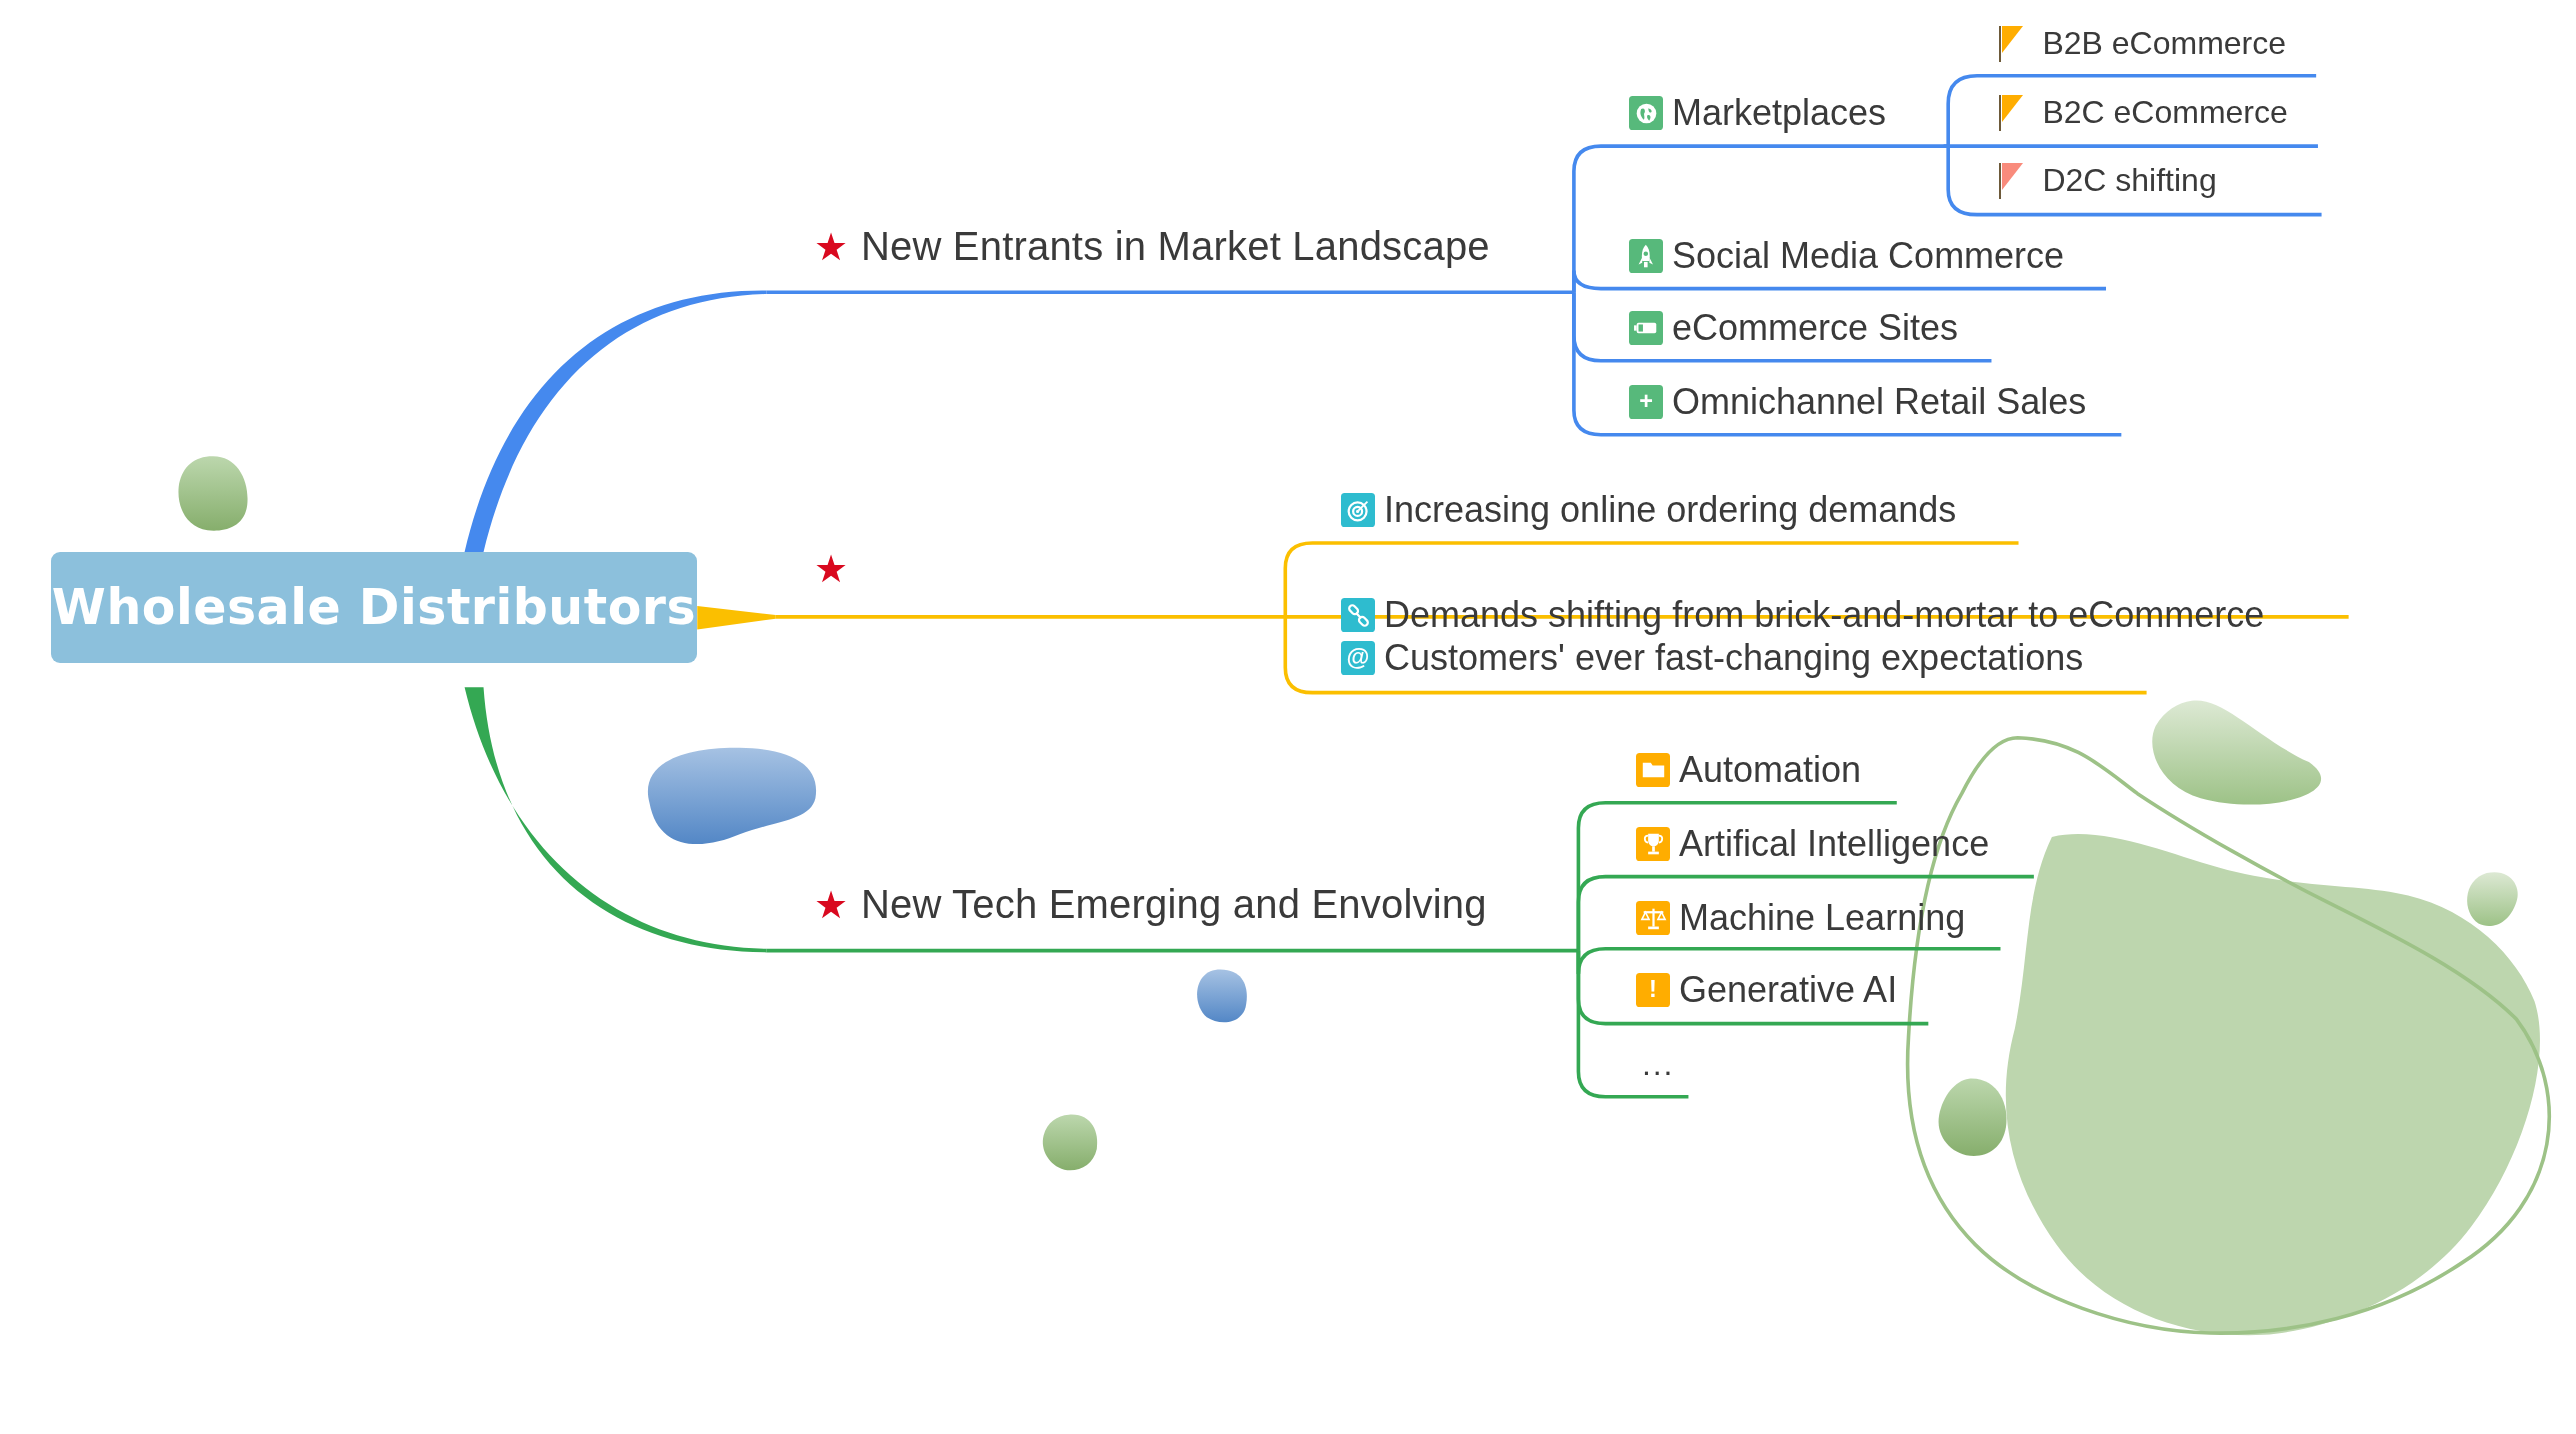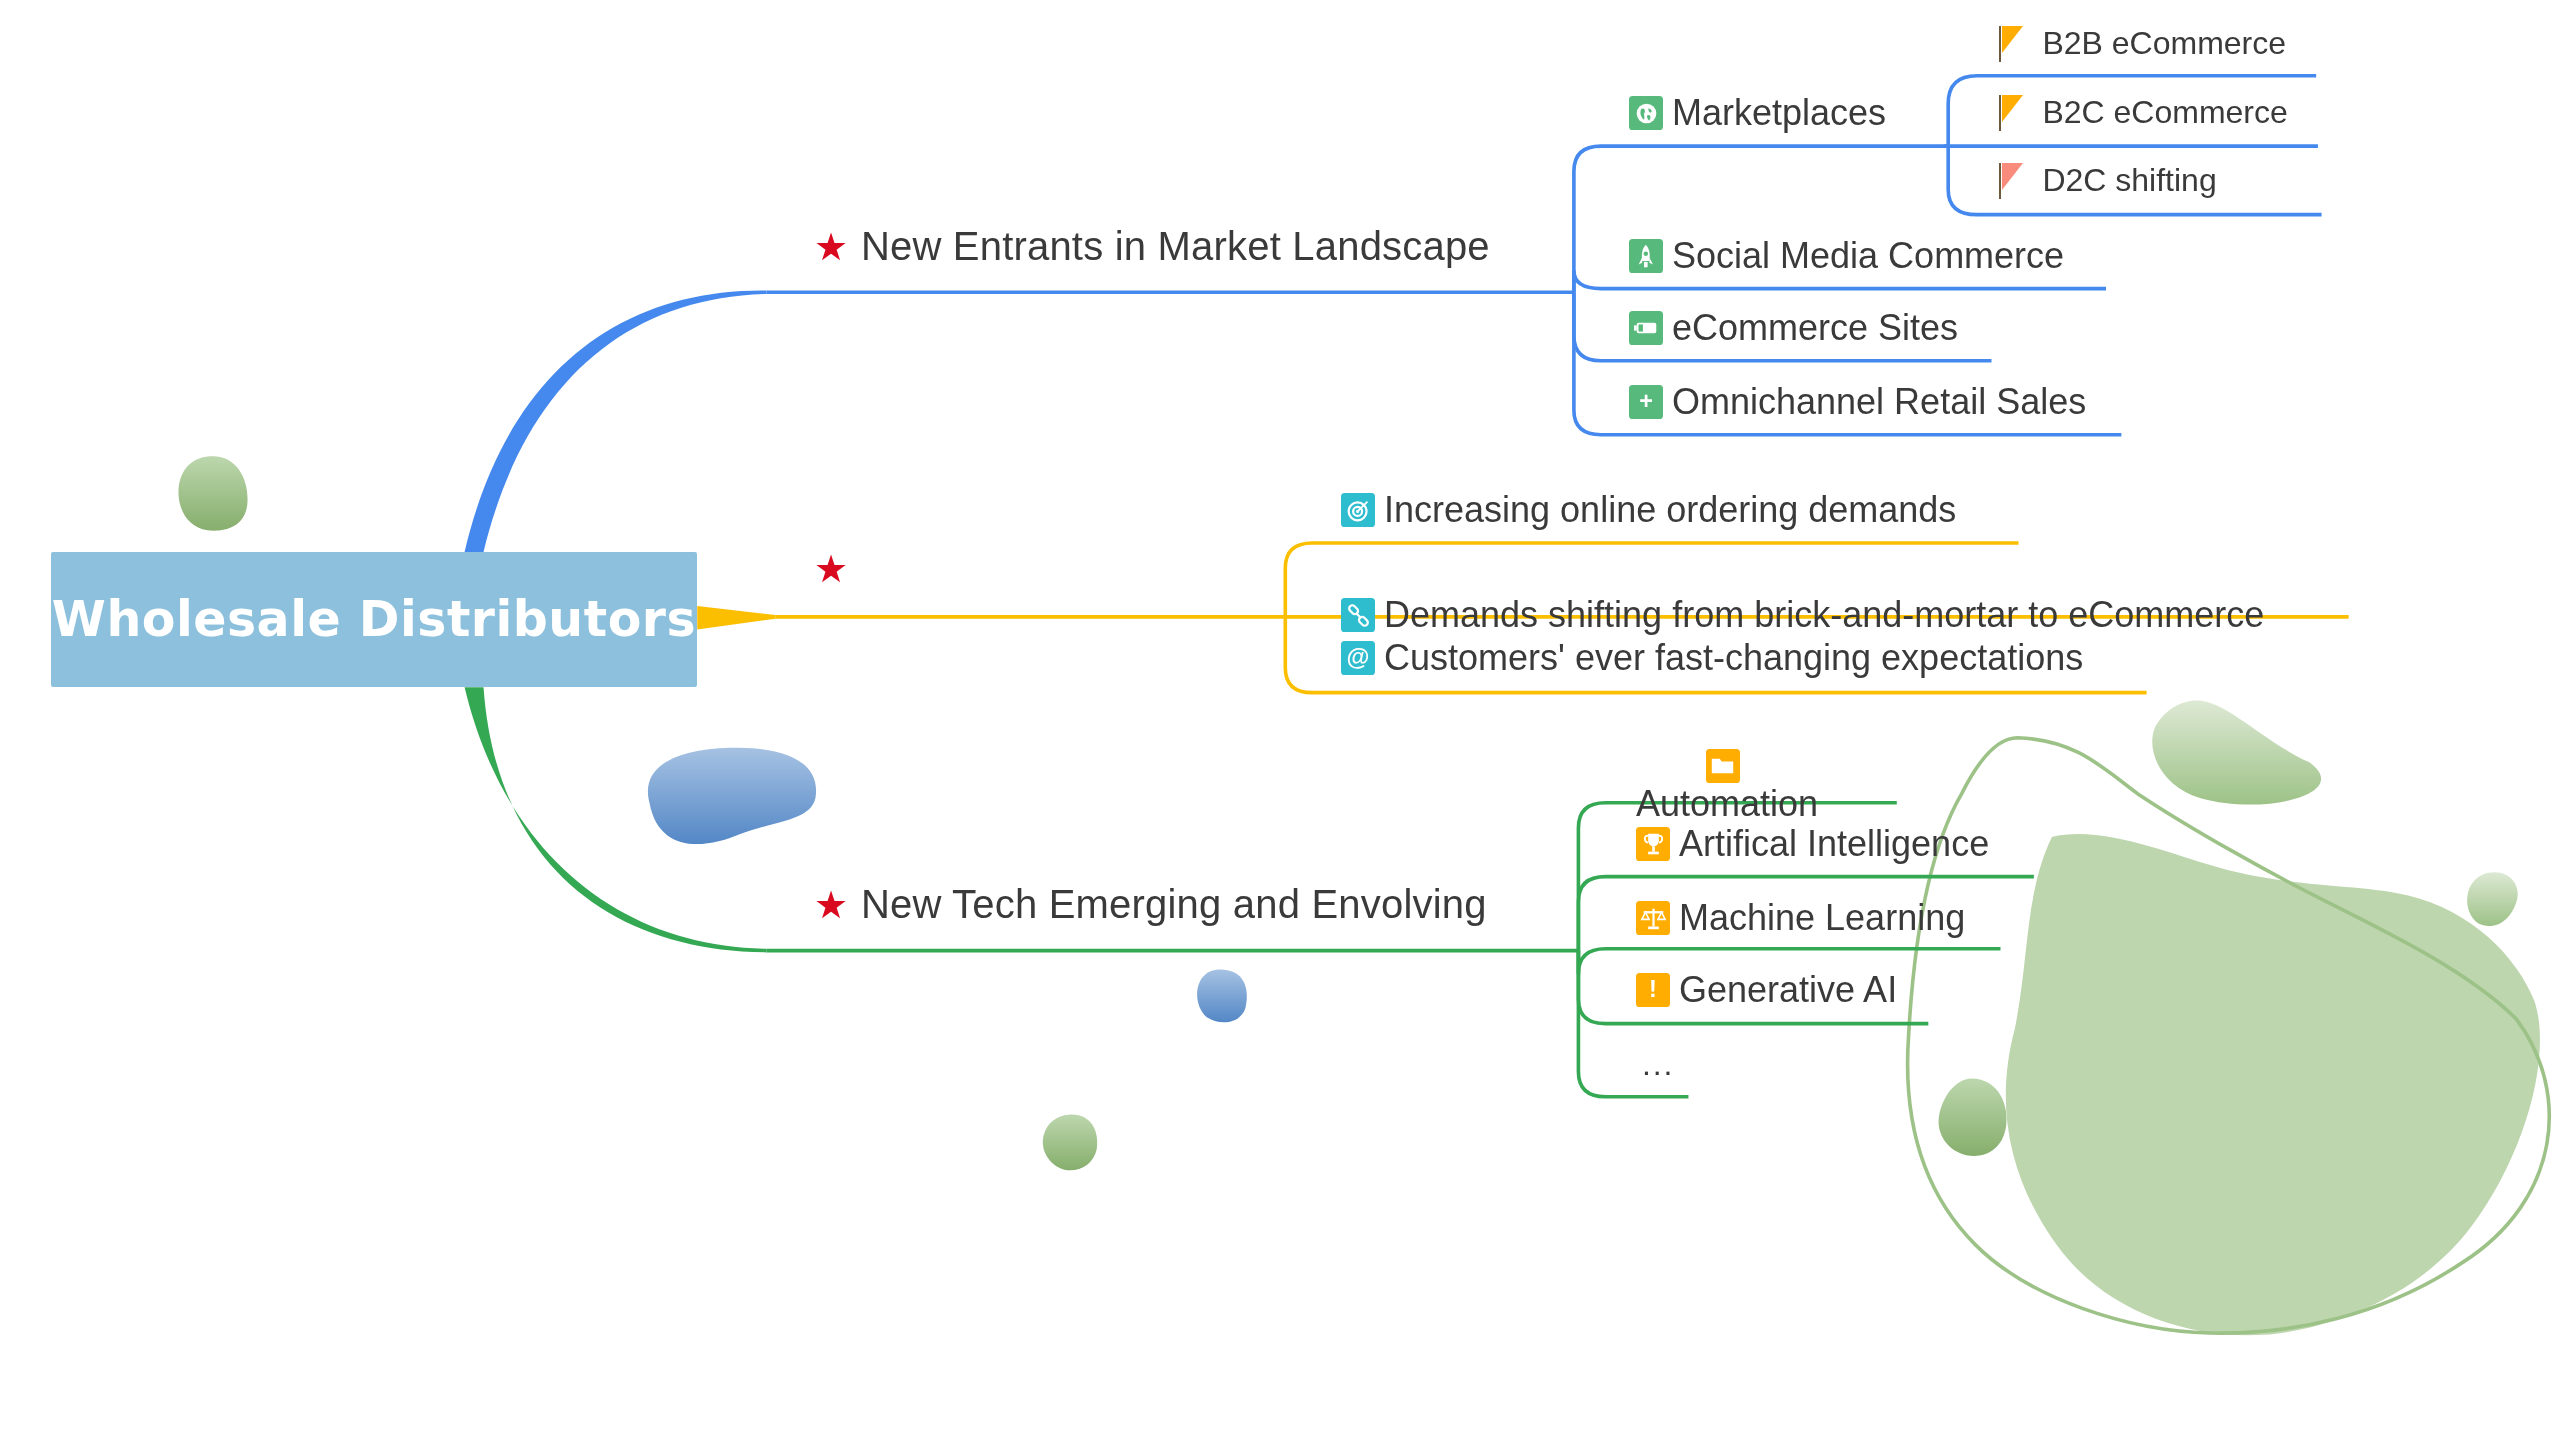--- a/index.html
+++ b/index.html
@@ -4,22 +4,22 @@
 <style>
   html, body { margin:0; padding:0; background:#ffffff; }
   body { width:2576px; height:1434px; position:relative; overflow:hidden;
          font-family:"Liberation Sans", "DejaVu Sans", sans-serif; }
   #canvas { position:absolute; left:0; top:0; width:2576px; height:1434px; }
   .label { position:absolute; white-space:nowrap; color:#3a3a3a; display:flex; align-items:center; }
   .main-label { font-size:40px; letter-spacing:0.2px; }
   .sub-label { font-size:36px; }
   .leaf-label { font-size:32px; }
   .root {
-    position:absolute; left:51px; top:552px; width:646px; height:135px;
-    background:#8cc0dc; border-radius:2px;
+    position:absolute; left:51px; top:552px; width:646px; height:111px;
+    background:#8cc0dc; border-radius:9px;
     display:flex; align-items:center; justify-content:center;
     color:#ffffff; font-weight:bold; font-size:49px; letter-spacing:0.5px;
     font-family:"DejaVu Sans", sans-serif;
   }
   .star { color:#d9091f; font-size:38px; margin-right:12.6px; line-height:1; }
   .ico { display:inline-flex; align-items:center; justify-content:center;
          width:34px; height:34px; border-radius:3.6px; margin-right:9px; color:#fff;
          font-size:23.5px; font-weight:bold; line-height:1; }
   .ico.green { background:#57b97b; }
   .ico.teal { background:#2ebccf; }
@@ -196,21 +196,21 @@
 <div class="label sub-label" style="left:1341px; top:637px;">
   <span class="ico teal">@</span>
   <span>Customers' ever fast-changing expectations</span>
 </div>
 
 <div class="label main-label" style="left:814px; top:882px;">
   <span class="star">★</span>
   <span>New Tech Emerging and Envolving</span>
 </div>
 
-<div class="label sub-label" style="left:1636px; top:749px;flex-direction:column;">
+<div class="label sub-label" style="left:1636px; top:749px;">
   <span class="ico orange">
     <svg width="25" height="20" viewBox="0 0 28 22">
         <path d="M2,3 L11,3 L13,6 L26,6 L26,19 L2,19 Z" fill="#fff"></path>
       </svg>
   </span>
   <span>Automation</span>
 </div>
 
 <div class="label sub-label" style="left:1636px; top:823px;">
   <span class="ico orange">

